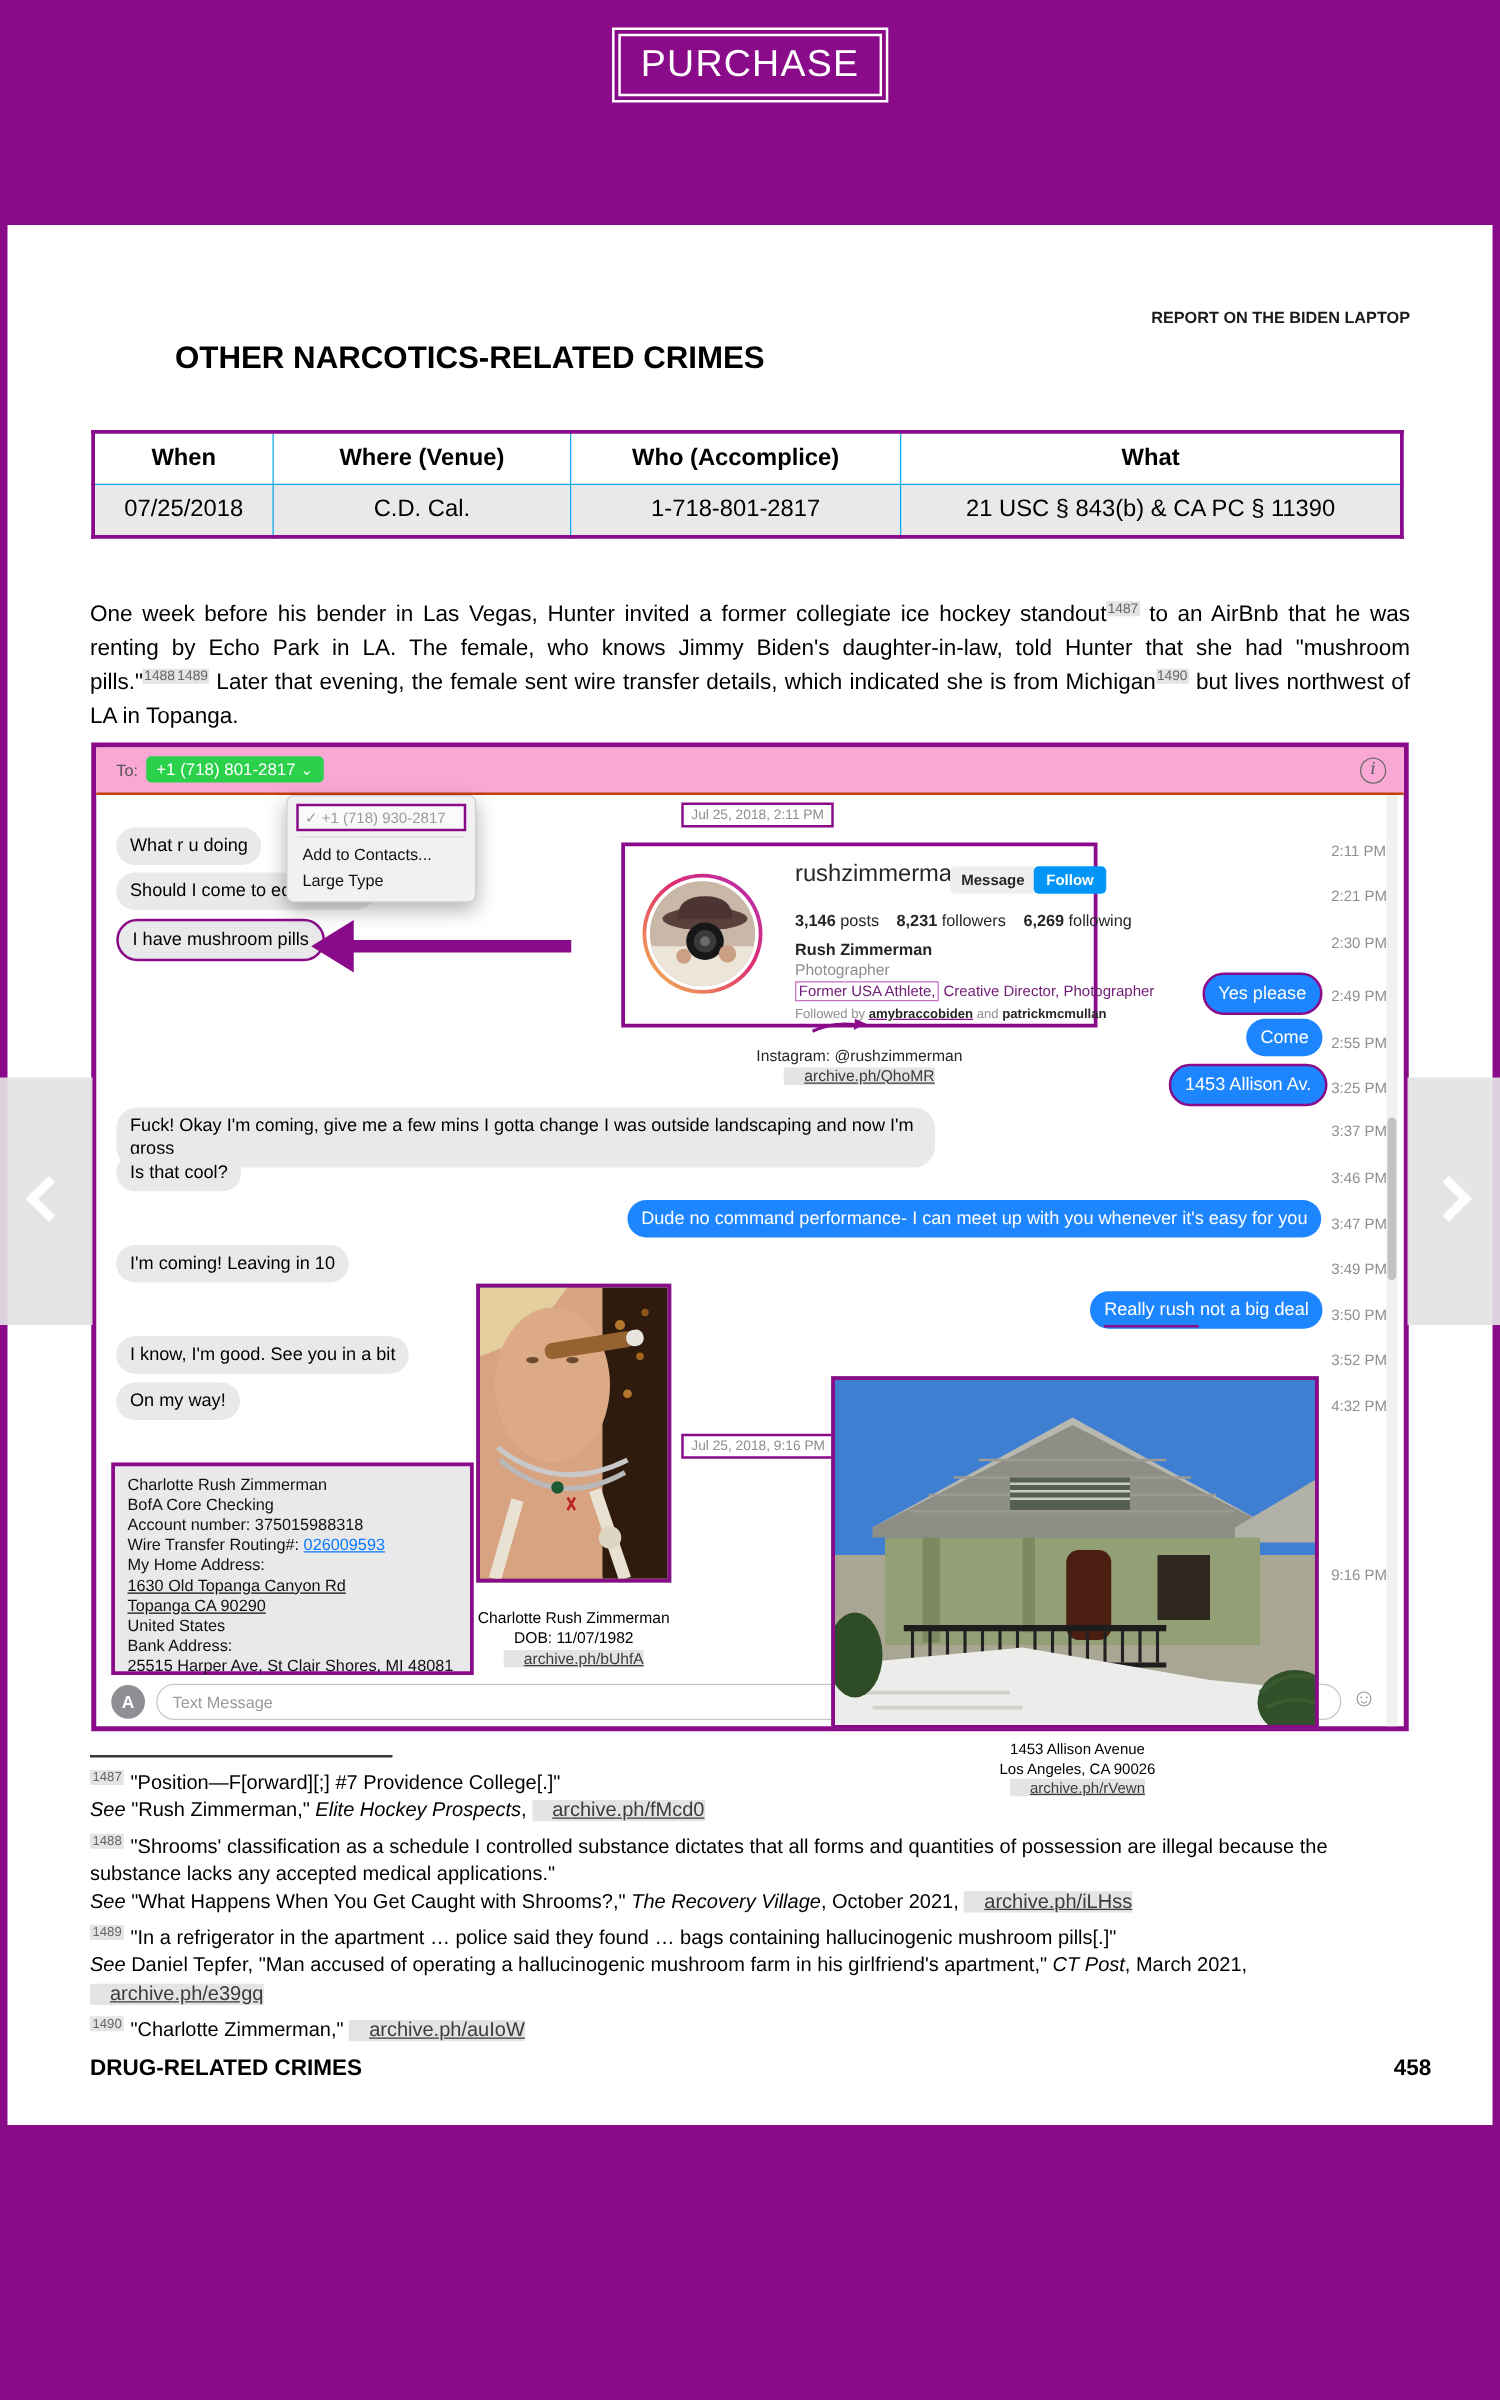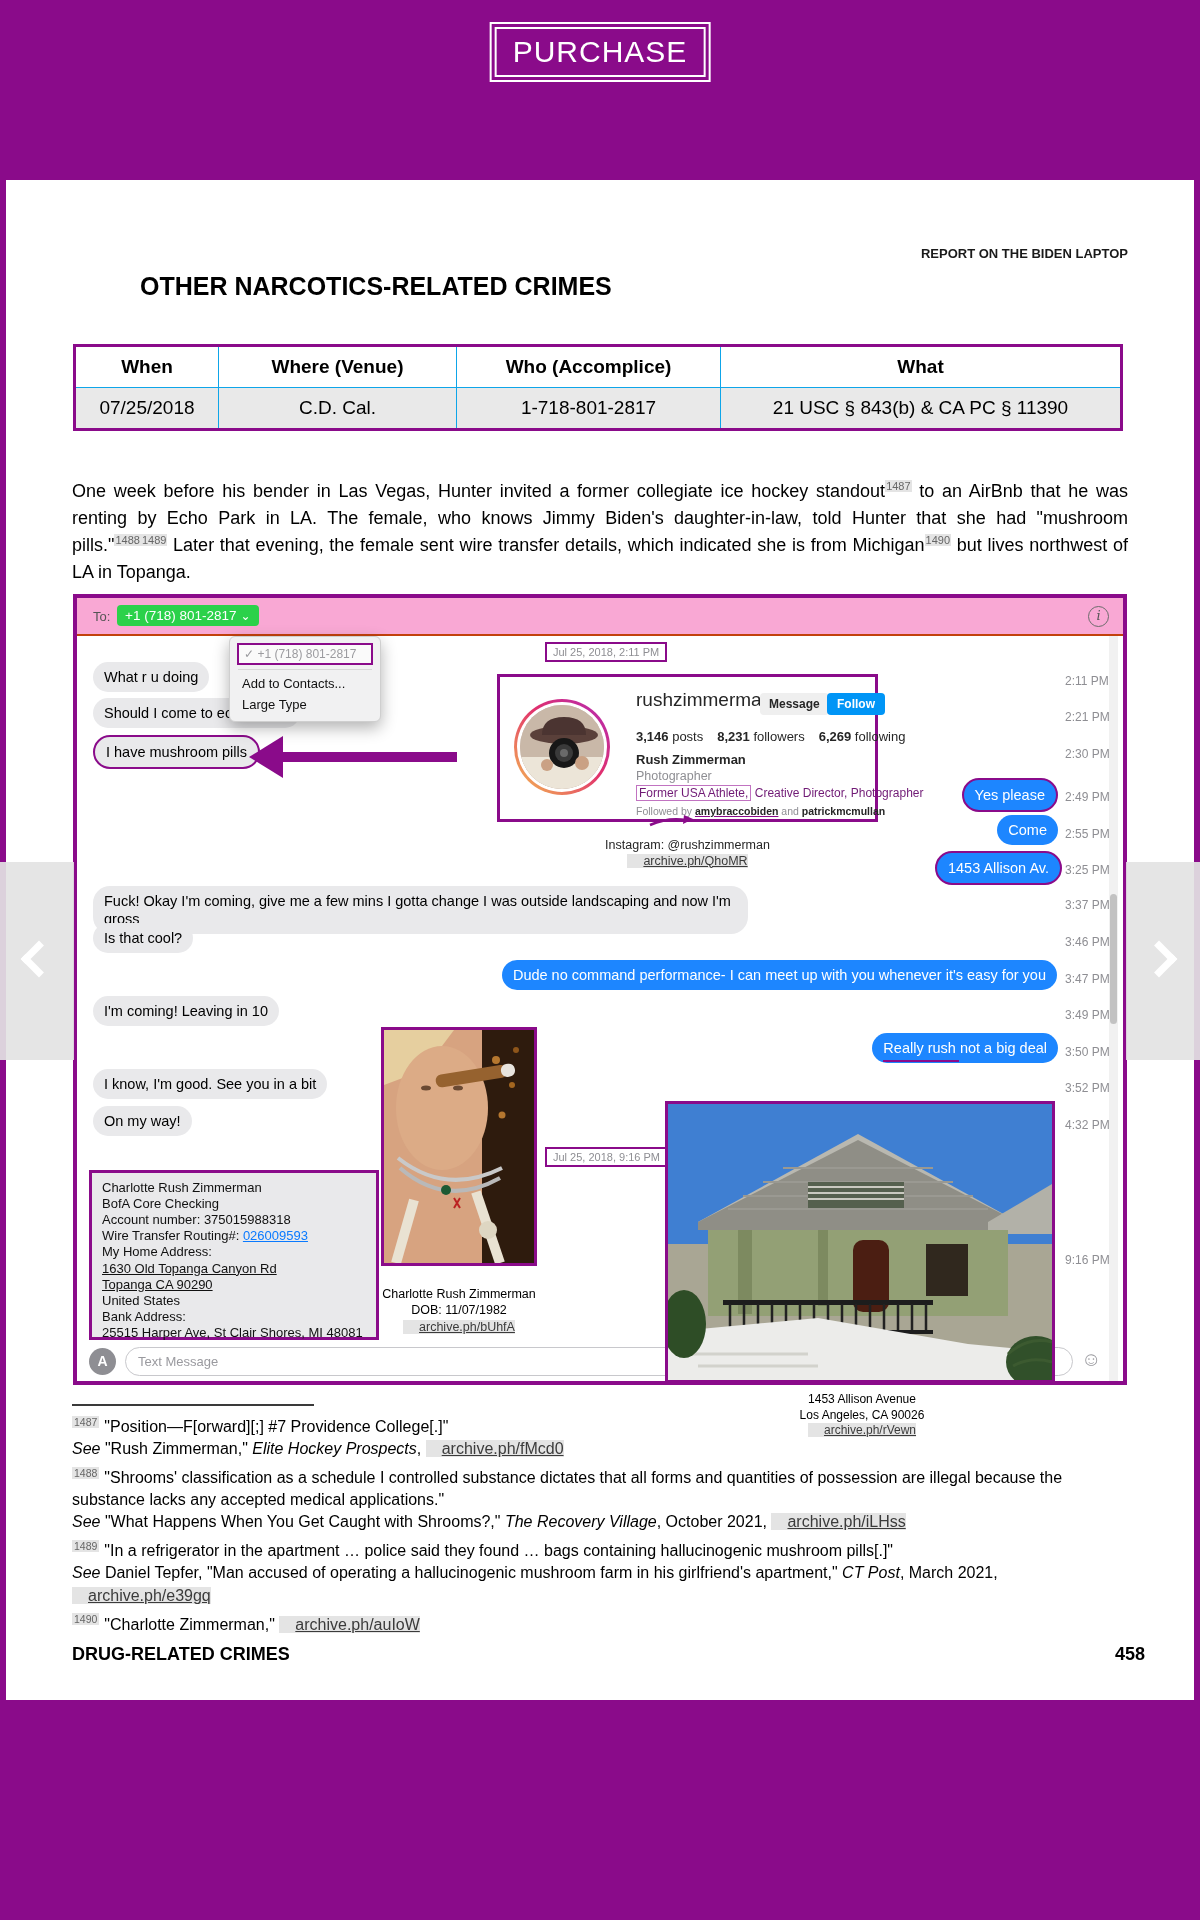--- a/index.html
+++ b/index.html
@@ -180,21 +180,21 @@
 
   <div class="chat-window">
 
     <div class="chat-header">
       <span class="to-label">To:</span>
       <span class="recipient-pill"><span>+1 (718) 801-2817</span><span class="chev">⌄</span></span>
       <span class="info-icon">i</span>
     </div>
 
     <div class="dropdown">
-      <div class="dd-selected">✓ +1 (718) 801-2817</div>
+      <div class="dd-selected">✓ +1 (718) 930-2817</div>
       <div class="dd-divider"></div>
       <div class="dd-item">Add to Contacts...</div>
       <div class="dd-item">Large Type</div>
     </div>
 
     <div class="stamp" style="left:468px;top:44px">Jul 25, 2018, 2:11 PM</div>
     <div class="stamp" style="left:468px;top:549px">Jul 25, 2018, 9:16 PM</div>
 
     <div class="bub gray" style="left:16px;top:64px">What r u doing</div>
     <div class="bub gray" style="left:16px;top:100px">Should I come to echo park?</div>

